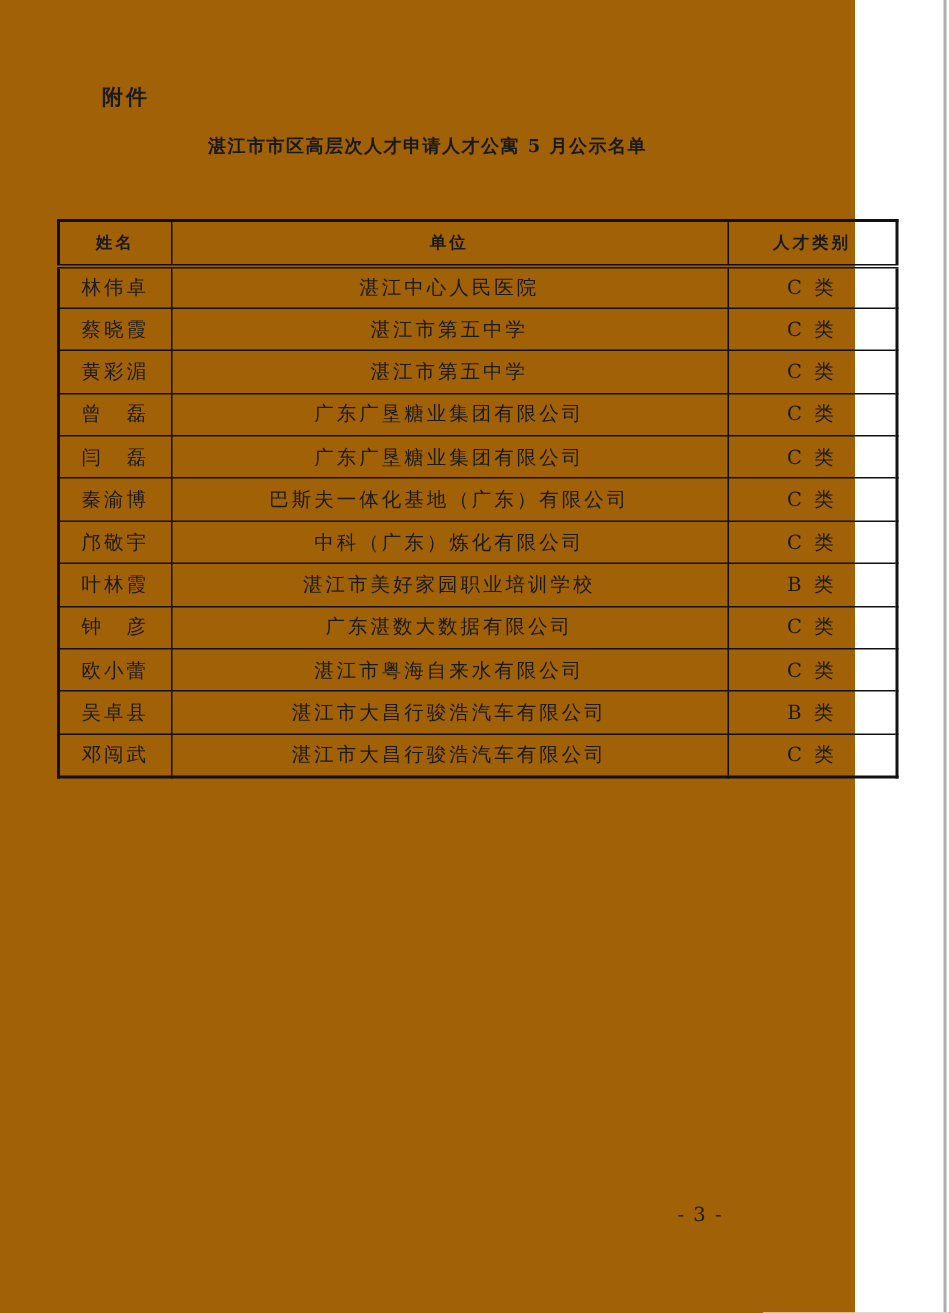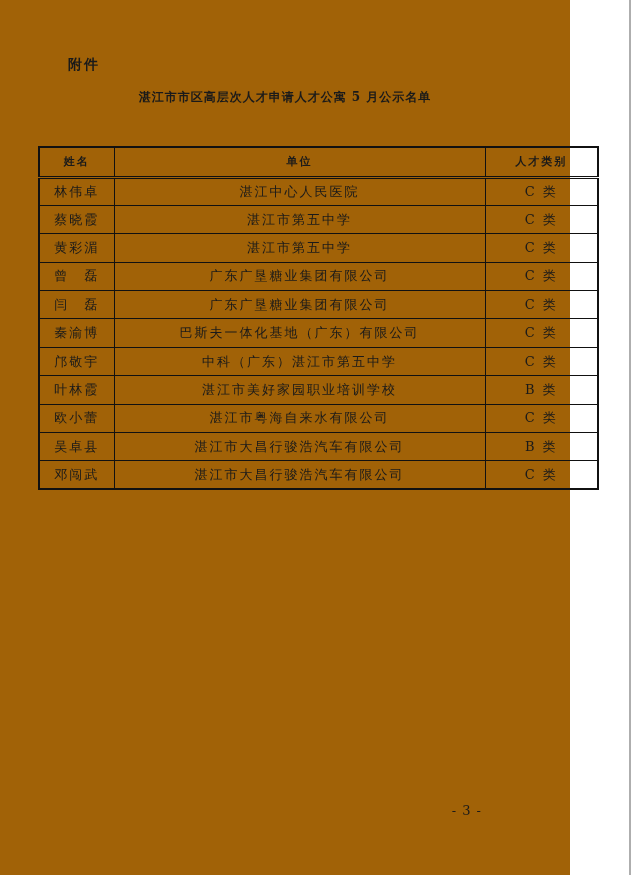--- a/index.html
+++ b/index.html
@@ -115,32 +115,37 @@
     <tr>
       <td class="cell-name">秦渝博</td>
       <td class="cell-unit">巴斯夫一体化基地（广东）有限公司</td>
       <td class="cell-category">C 类</td>
     </tr>
 
 
 
     <tr>
       <td class="cell-name">邝敬宇</td>
-      <td class="cell-unit">中科（广东）湛江市第五中学</td>
+      <td class="cell-unit">中科（广东）炼化有限公司</td>
       <td class="cell-category">C 类</td>
     </tr>
 
 
 
     <tr>
       <td class="cell-name">叶林霞</td>
       <td class="cell-unit">湛江市美好家园职业培训学校</td>
       <td class="cell-category">B 类</td>
     </tr>
 
+    <tr>
+      <td class="cell-name">钟　彦</td>
+      <td class="cell-unit">广东湛数大数据有限公司</td>
+      <td class="cell-category">C 类</td>
+    </tr>
 
     <tr>
       <td class="cell-name">欧小蕾</td>
       <td class="cell-unit">湛江市粤海自来水有限公司</td>
       <td class="cell-category">C 类</td>
     </tr>
 
     <tr>
       <td class="cell-name">吴卓县</td>
       <td class="cell-unit">湛江市大昌行骏浩汽车有限公司</td>

